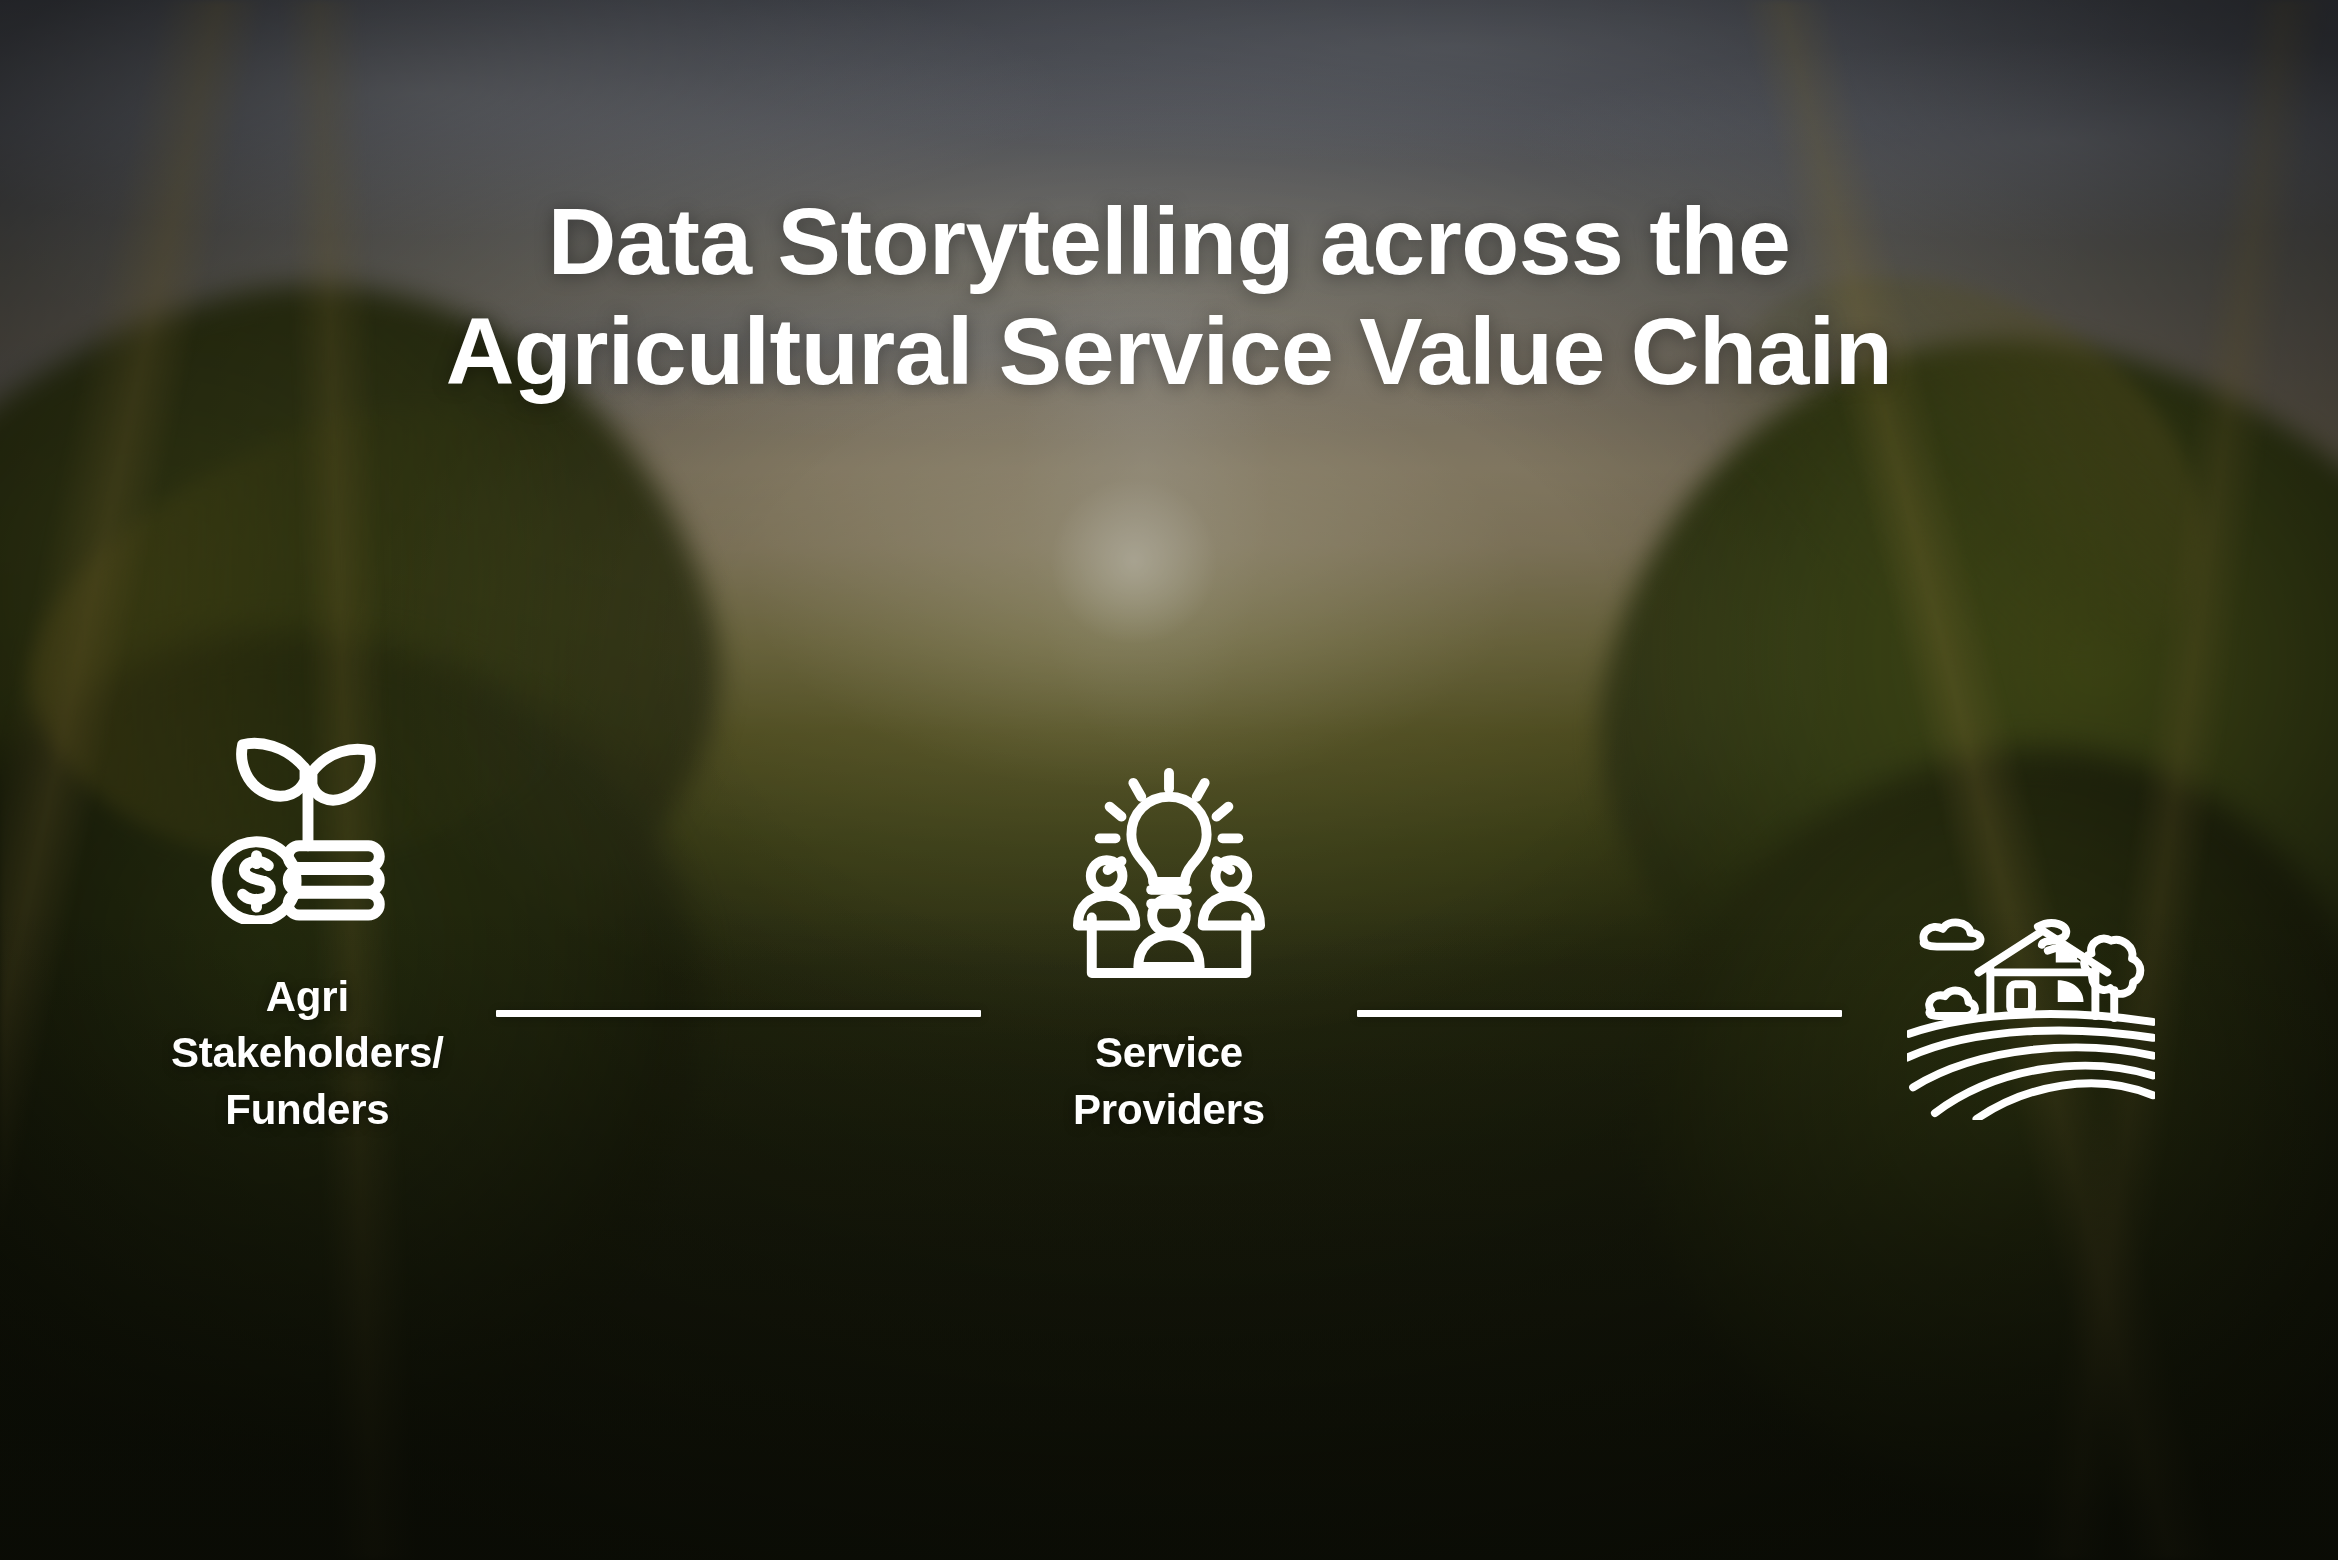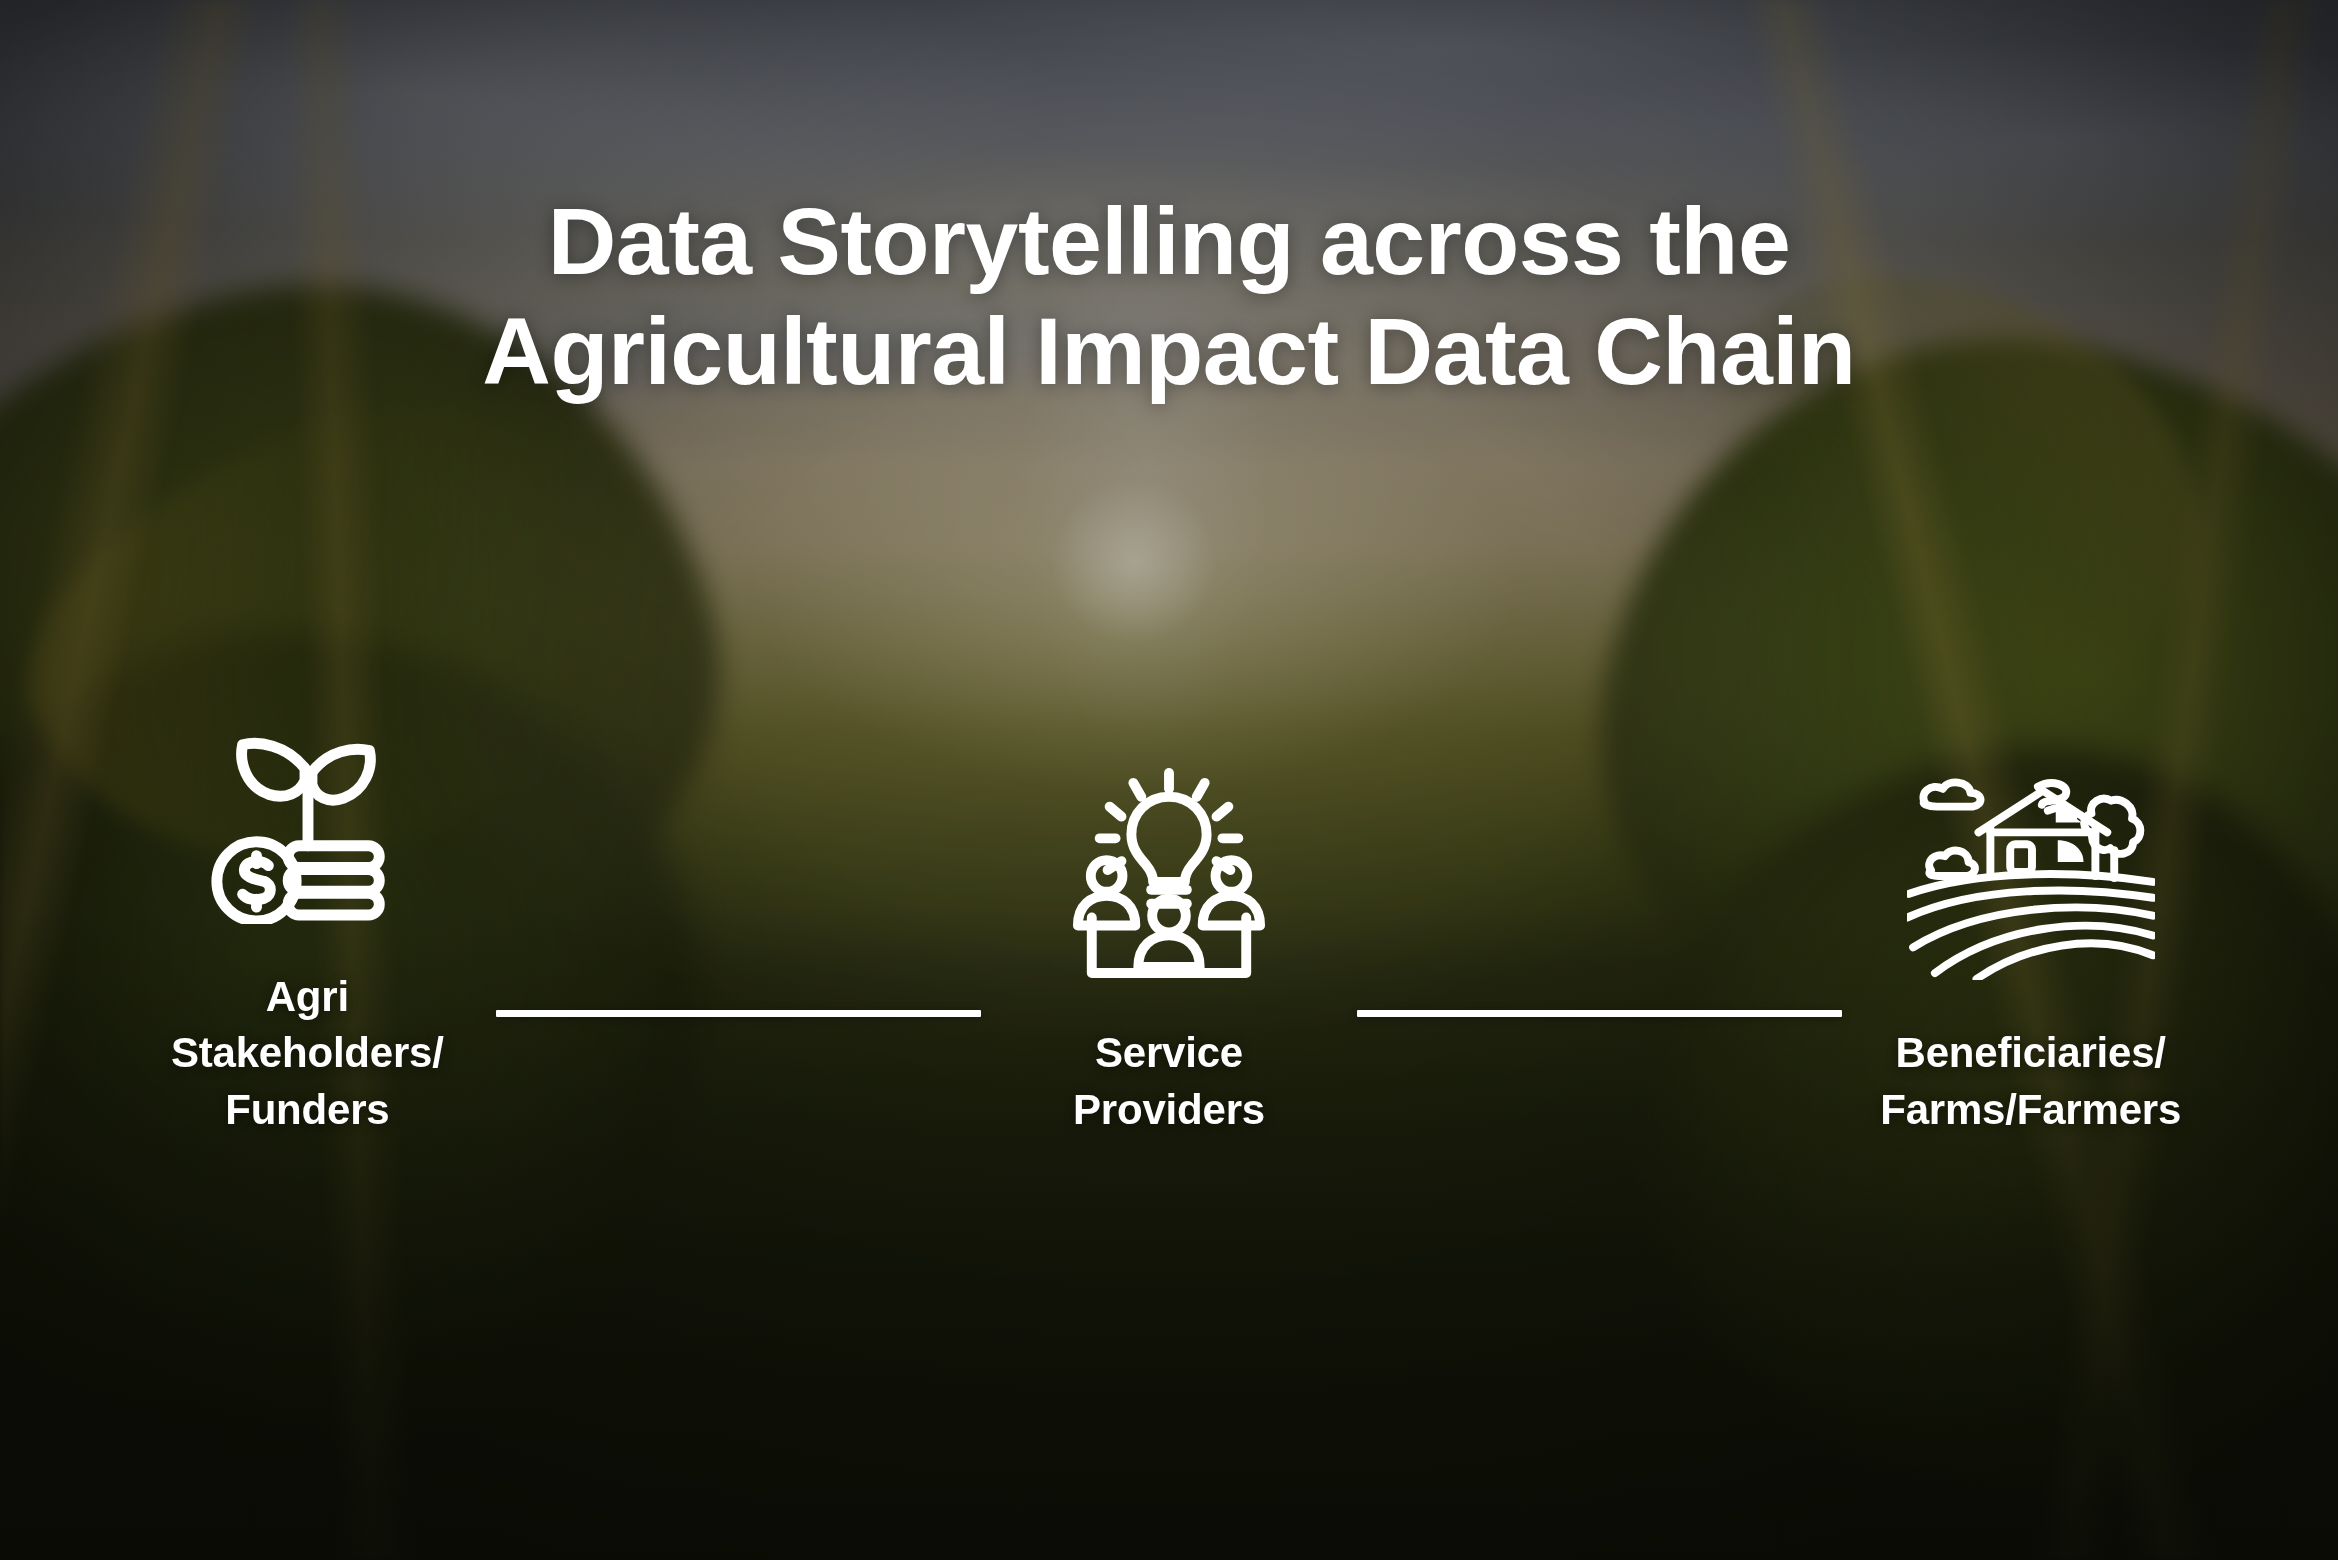--- a/index.html
+++ b/index.html
@@ -213,21 +213,21 @@
   <div class="bg-layer bg-rims"></div>
   <div class="bg-layer bg-sun"></div>
   <div class="bg-layer bg-tint"></div>
   <div class="bg-layer bg-vignette"></div>
   <div class="bg-layer bg-bottom-dark"></div>
 
   <div class="content">
 
     <h1 class="title">
       <span class="title-line">Data Storytelling across the</span>
-      <span class="title-line">Agricultural Impact Data Chain</span>
+      <span class="title-line">Agricultural Service Value Chain</span>
     </h1>
 
     <div class="chain">
 
       <div class="stage">
         <div class="stage-icon">
           <svg width="208" height="213" viewBox="0 0 210 215" fill="none" stroke="#ffffff" stroke-width="11" stroke-linecap="round" stroke-linejoin="round">
 
             <path d="M103 58 C 84 34, 56 30, 40 34 C 36 52, 44 76, 66 84 C 84 90, 98 82, 103 70 Z"></path>
 
@@ -321,20 +321,18 @@
             <path d="M24 104 C 18 96, 28 86, 38 90 C 44 80, 62 84, 62 96 C 72 98, 70 110, 58 110 L32 110 C 24 110, 20 108, 24 104 Z"></path>
 
             <path d="M2 128 C 70 104, 170 104, 248 116"></path>
 
             <path d="M0 152 C 70 120, 170 120, 248 132"></path>
             <path d="M6 182 C 74 140, 176 134, 248 150"></path>
             <path d="M28 208 C 92 160, 182 150, 248 170"></path>
             <path d="M70 214 C 120 180, 190 166, 248 190"></path>
           </svg>
         </div>
-        <div class="stage-label">Beneficiaries/
-Farms/Farmers</div>
       </div>
 
     </div>
   </div>
 </div>
 
 
 </body></html>

